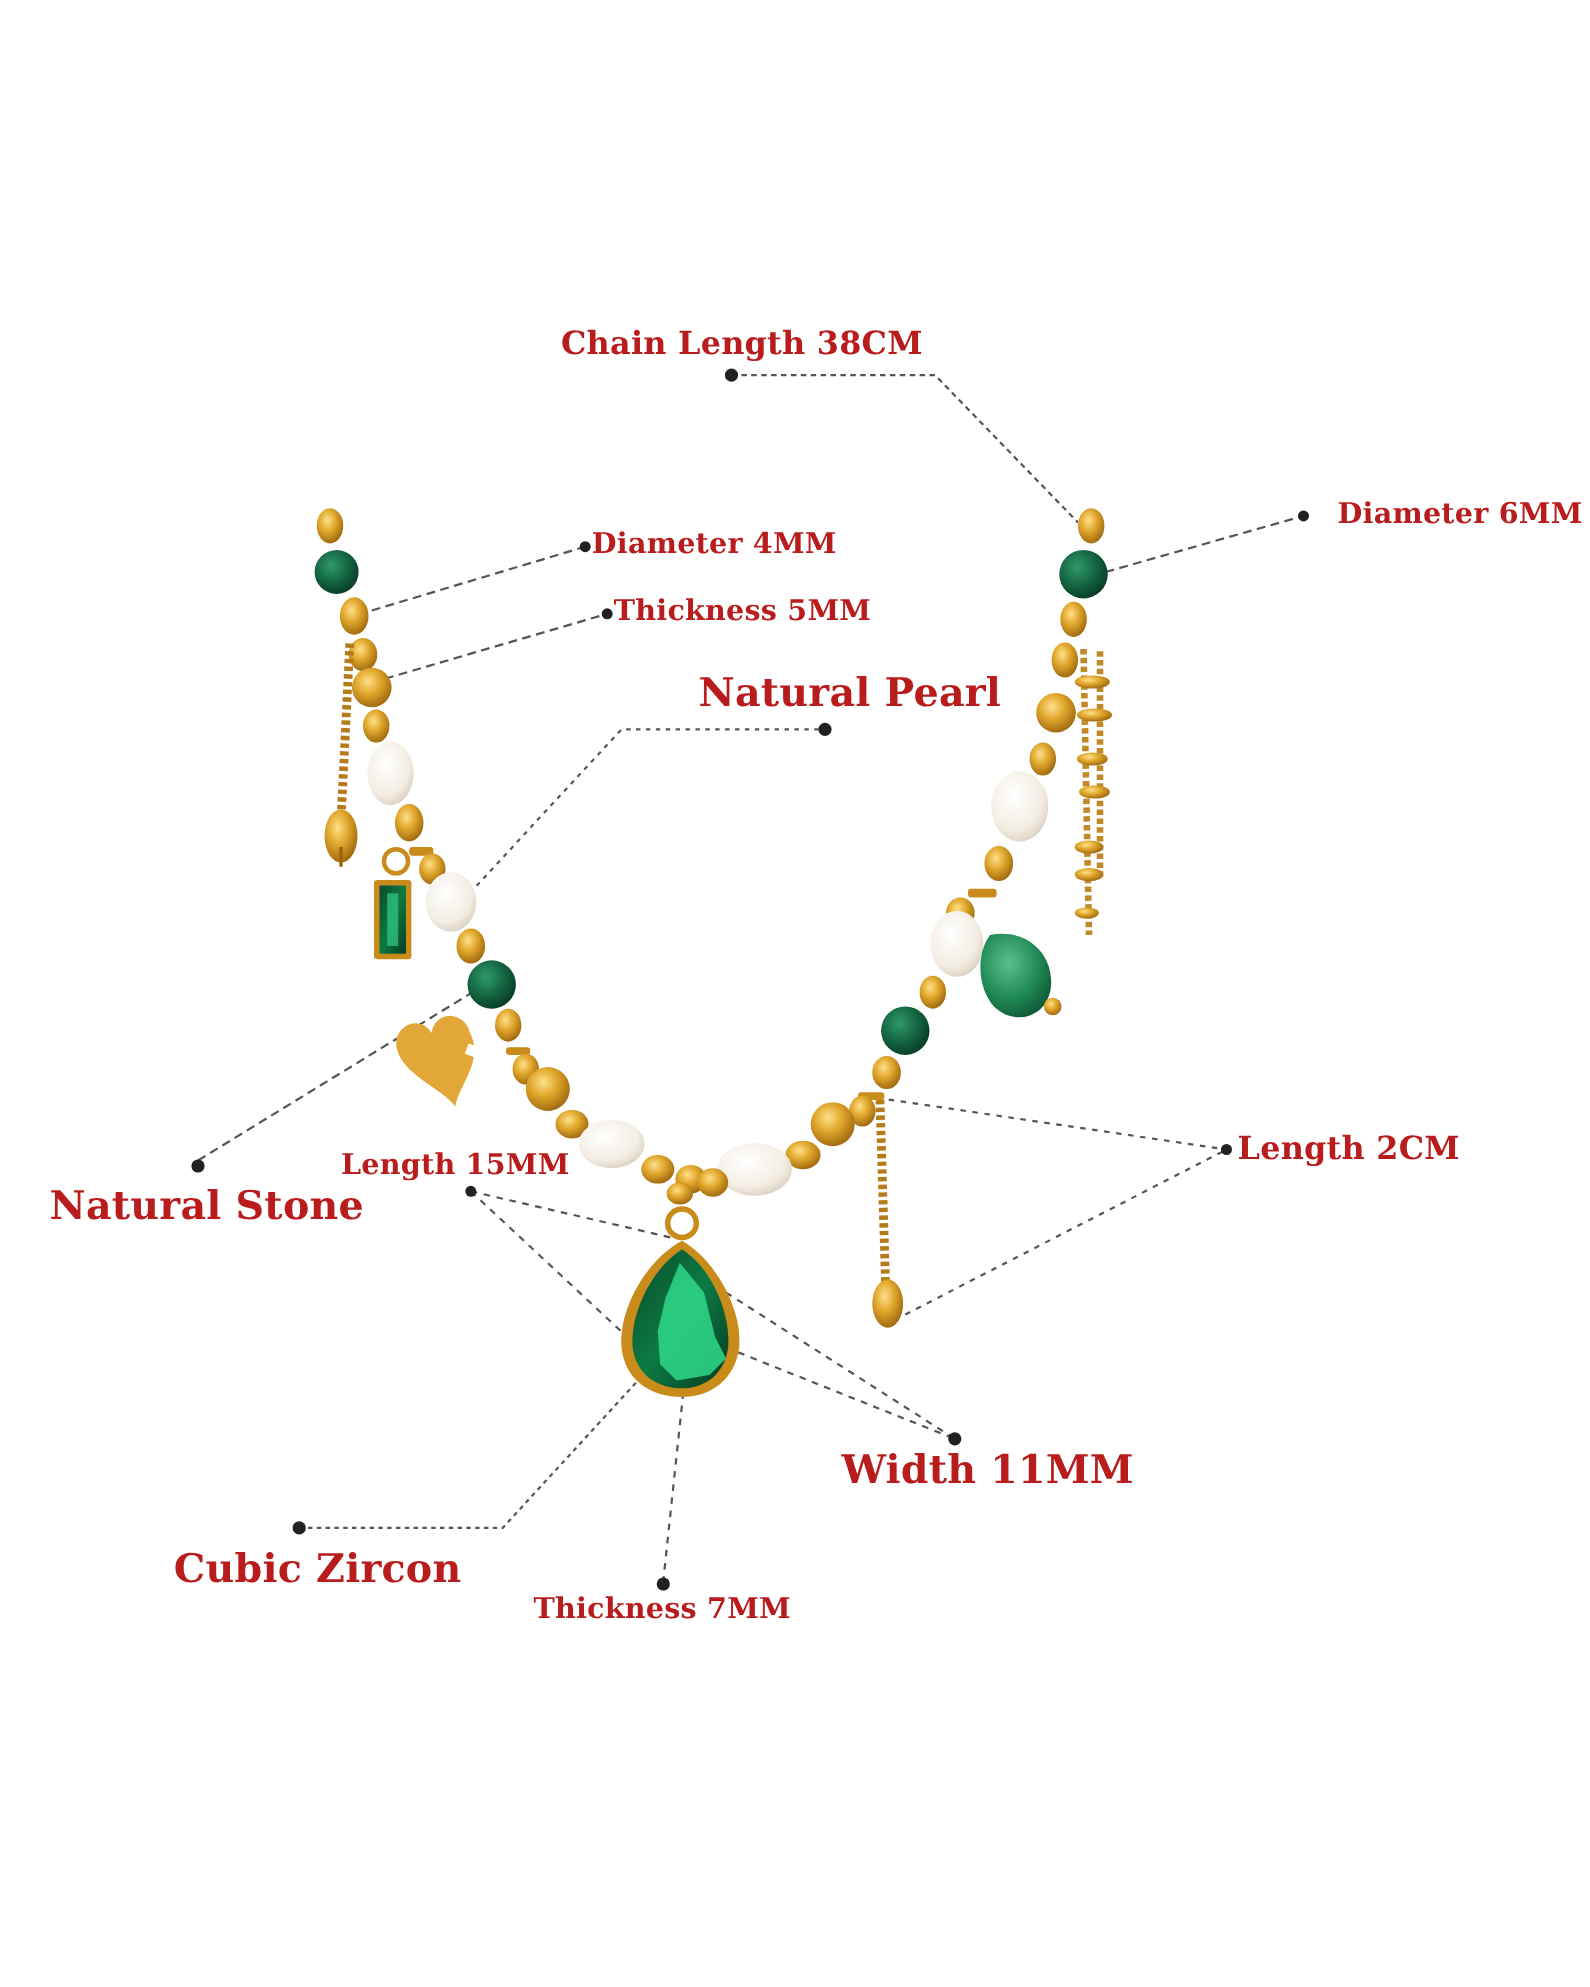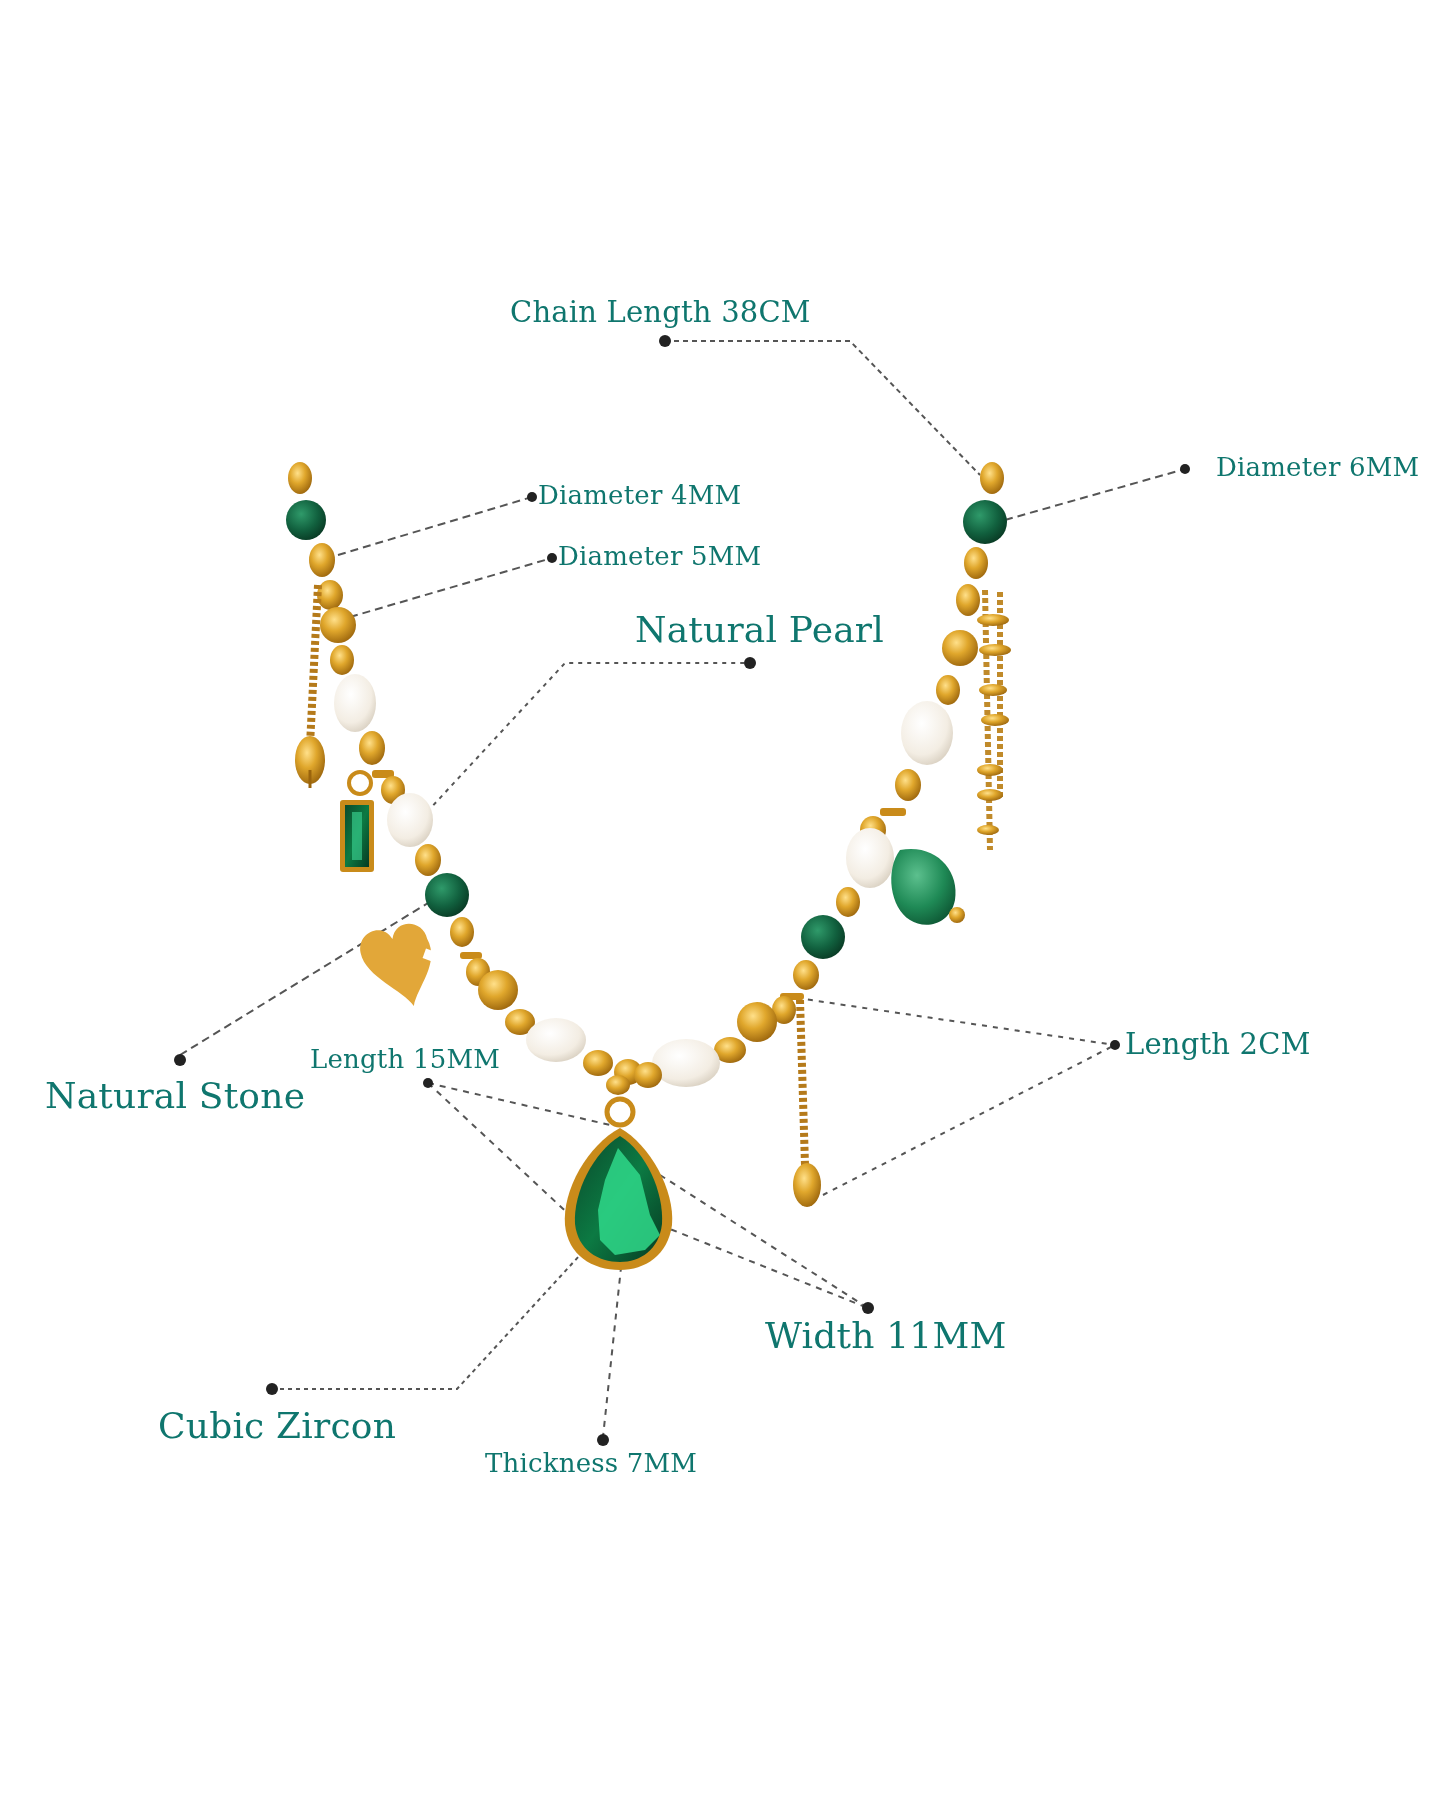--- a/index.html
+++ b/index.html
@@ -2,22 +2,22 @@
 <html><head>
 <meta charset="utf-8">
 <style>
   html, body { margin: 0; padding: 0; background: #ffffff; }
   body { width: 1445px; height: 1806px; position: relative; overflow: hidden; }
   .stage { position: absolute; left: 0; top: 0; width: 1445px; height: 1806px; }
   svg.art { position: absolute; left: 0; top: 0; }
   .label {
     position: absolute;
     font-family: "DejaVu Serif", "Liberation Serif", serif;
-    font-weight: normal;
-    color: #0f766e;
+    font-weight: bold;
+    color: #b91c1c;
     white-space: nowrap;
     line-height: 1;
     letter-spacing: 0.2px;
   }
   .lbl-lg { font-size: 36px; text-align: center; }
   .lbl-md { font-size: 29px; }
   .lbl-sm { font-size: 26px; }
 </style>
 </head>
 <body>
@@ -190,21 +190,21 @@
       <circle cx="620" cy="1112" r="13" fill="none" stroke="#c98b1a" stroke-width="5"></circle>
       <path d="M620,1128 C650,1145 675,1190 672,1225 C668,1255 645,1270 620,1270 C592,1270 568,1255 565,1225 C562,1190 588,1145 620,1128 Z" fill="#c98b1a"></path>
       <path d="M620,1136 C646,1152 664,1192 662,1224 C659,1250 640,1262 620,1262 C598,1262 578,1250 575,1224 C573,1192 594,1152 620,1136 Z" fill="url(#emeraldG)"></path>
       <path d="M618,1148 L640,1175 L650,1215 L660,1235 L645,1250 L615,1255 L600,1240 L598,1210 L605,1180 Z" fill="#2fd88a" opacity="0.85"></path>
     </g>
   </svg>
 
   <div class="label lbl-md" style="left:510px; top:298px;">Chain Length 38CM</div>
   <div class="label lbl-sm" style="left:1192px; top:454px;margin-left:24px;">Diameter 6MM</div>
   <div class="label lbl-sm" style="left:538px; top:482px;text-align:right;">Diameter 4MM</div>
-  <div class="label lbl-sm" style="left:558px; top:543px;">Diameter 5MM</div>
+  <div class="label lbl-sm" style="left:558px; top:543px;">Thickness 5MM</div>
   <div class="label lbl-lg" style="left:635px; top:612px;">Natural Pearl</div>
   <div class="label lbl-lg" style="left:45px; top:1078px;">Natural Stone</div>
   <div class="label lbl-sm" style="left:310px; top:1046px;">Length 15MM</div>
   <div class="label lbl-md" style="left:1125px; top:1030px;">Length 2CM</div>
   <div class="label lbl-lg" style="left:158px; top:1408px;">Cubic Zircon</div>
   <div class="label lbl-lg" style="left:765px; top:1318px;">Width 11MM</div>
   <div class="label lbl-sm" style="left:485px; top:1450px;">Thickness 7MM</div>
 
 </div>
 

